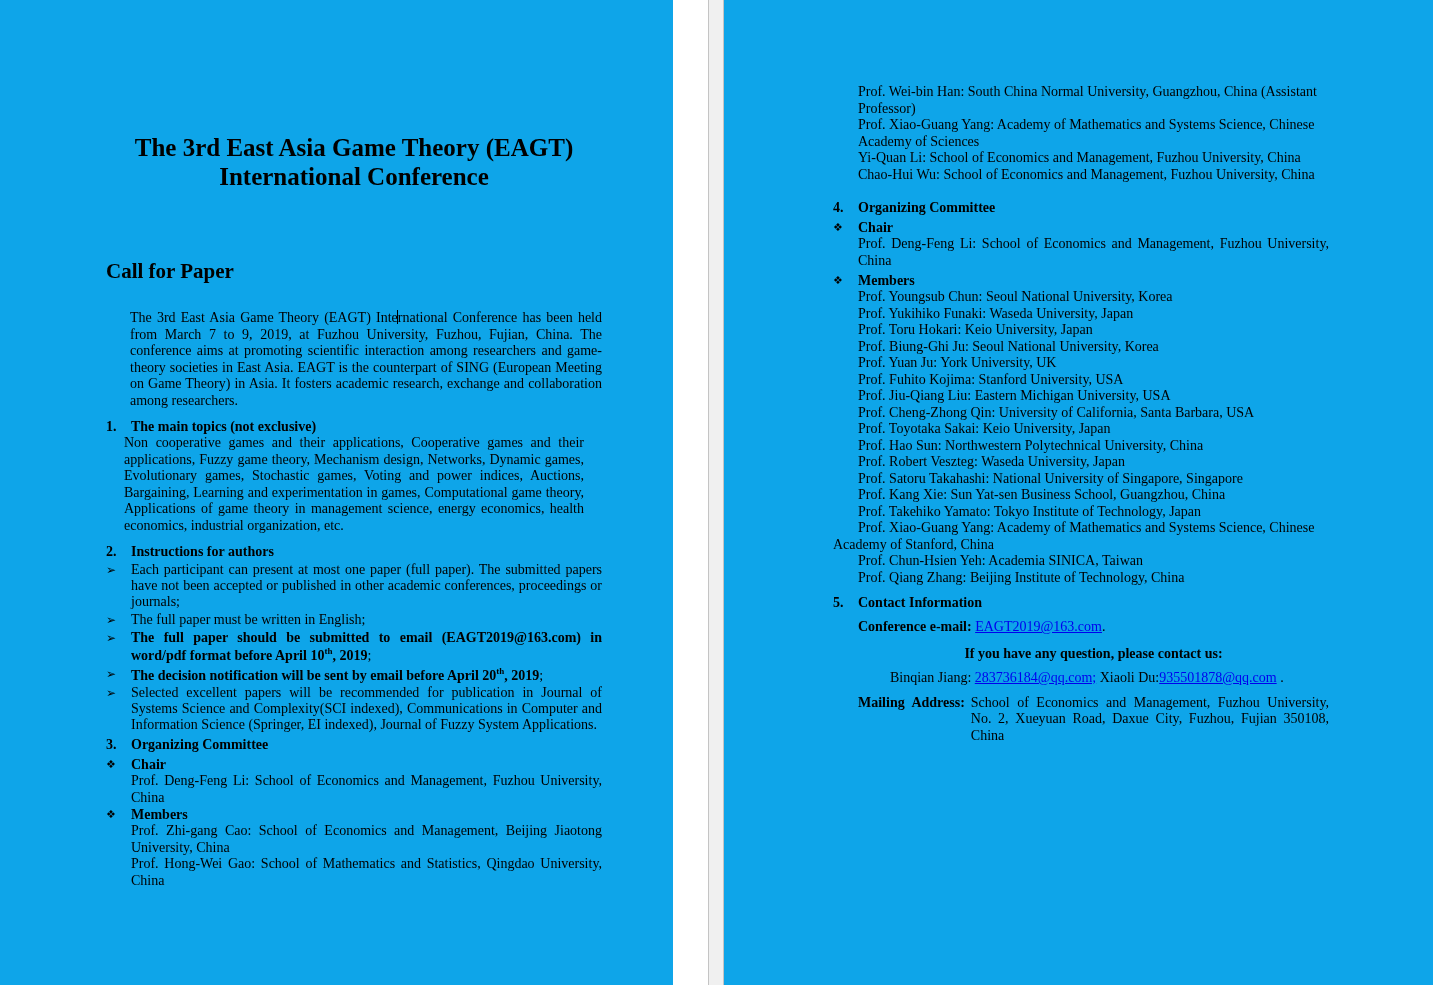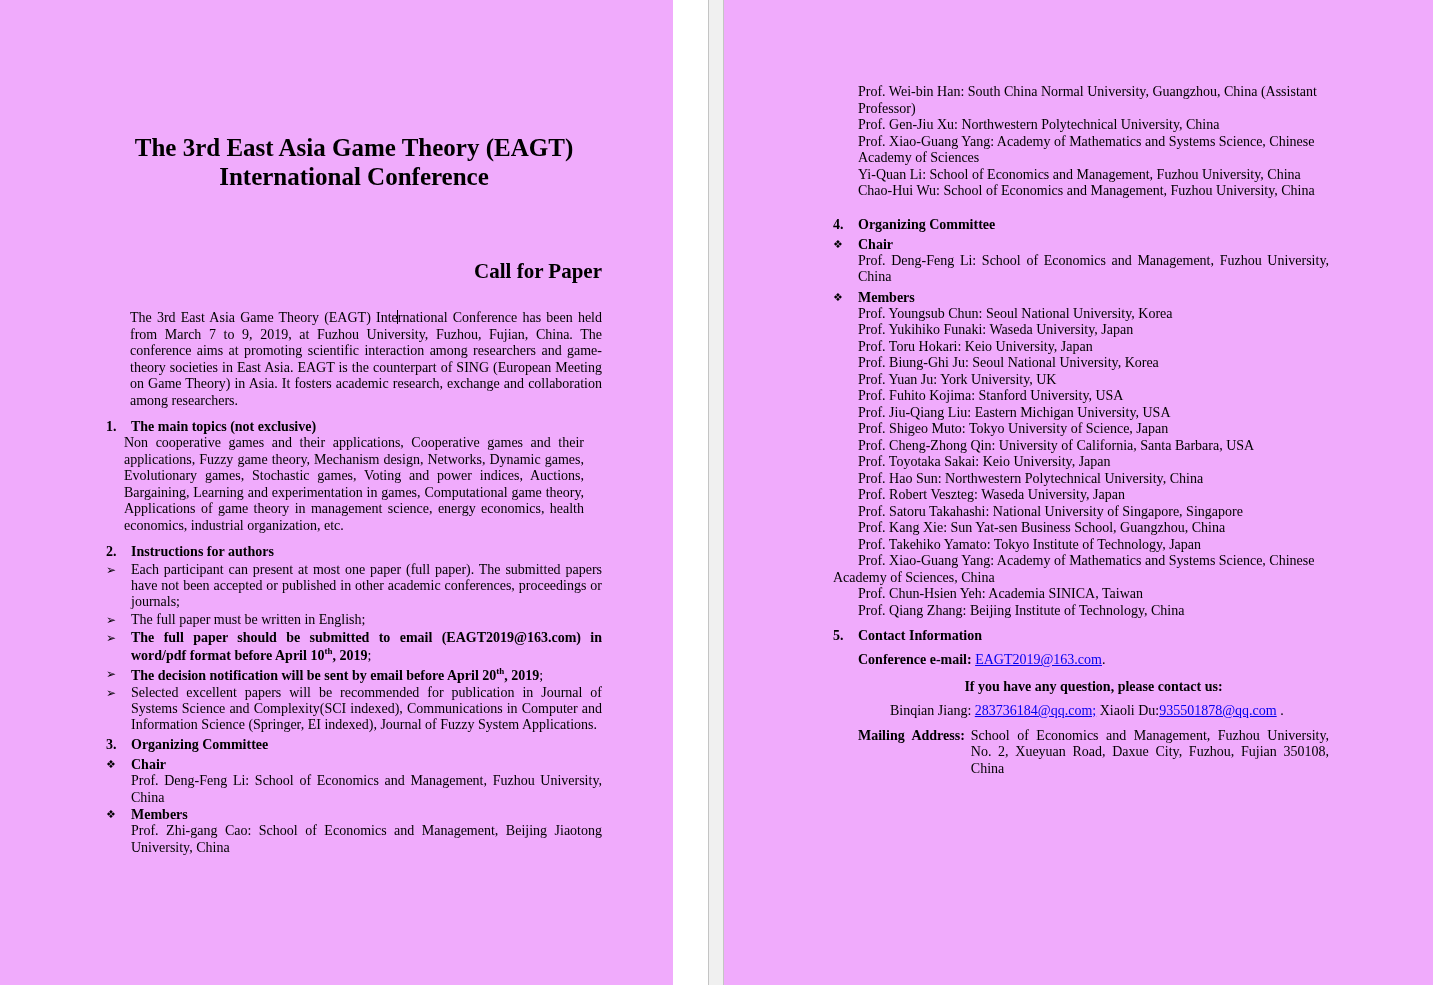--- a/index.html
+++ b/index.html
@@ -1,24 +1,24 @@
 <!DOCTYPE html>
 <html><head>
 <meta charset="utf-8">
 <style>
   * { box-sizing: border-box; margin: 0; padding: 0; }
   html, body { width: 1433px; height: 985px; overflow: hidden; background: #ffffff; }
   body { position: relative; font-family: "Liberation Serif", "DejaVu Serif", serif; color: #000; font-size: 14px; }
-  .page { position: absolute; top: 0; height: 985px; background: #f0abfc; }
+  .page { position: absolute; top: 0; height: 985px; background: #0ea5e9; }
   #page-left { left: 0; width: 673px; }
   #page-right { left: 724px; width: 709px; }
   .gutter { position: absolute; left: 708px; top: 0; width: 16px; height: 985px; background: #f0f0f0; border-left: 1px solid #c4c4c4; border-right: 1px solid #c4c4c4; }
 
   .title { position: absolute; left: 106px; width: 496px; top: 133px; text-align: center; font-weight: bold; font-size: 25px; line-height: 29px; }
-  .subtitle { position: absolute; left: 106px; width: 496px; top: 258px; text-align: right; font-weight: bold; font-size: 21px; line-height: 26px; }
+  .subtitle { position: absolute; left: 106px; width: 496px; top: 258px; text-align: left; font-weight: bold; font-size: 21px; line-height: 26px; }
 
   .col-left { position: absolute; left: 106px; top: 310px; width: 496px; }
   .col-right { position: absolute; left: 109px; top: 84px; width: 496px; }
 
   p, .line { line-height: 16.5px; }
   .justify { text-align: justify; text-align-last: left; }
   .intro { margin-bottom: 9px; margin-left: 24px; }
 
   .sec-head { position: relative; padding-left: 25px; font-weight: bold; line-height: 17px; }
   .sec-num { position: absolute; left: 0; top: 0; font-weight: bold; }
@@ -100,29 +100,29 @@
     <div class="diamond-head">
       <span class="d-icon">❖</span>
       <span>Chair</span>
     </div>
     <p class="indent justify mt4">Prof. Deng-Feng Li: School of Economics and Management, Fuzhou University, China</p>
     <div class="diamond-head mt4">
       <span class="d-icon">❖</span>
       <span>Members</span>
     </div>
     <p class="indent justify mt4">Prof. Zhi-gang Cao: School of Economics and Management, Beijing Jiaotong University, China</p>
+    <p class="indent justify">Prof. Hong-Wei Gao: School of Mathematics and Statistics, Qingdao University, China</p>
   </div>
 </div>
 
 <div class="gutter"></div>
 
 <div class="page" id="page-right">
   <div class="col-right">
     <p class="member" style="padding-right:0;">Prof. Wei-bin Han: South China Normal University, Guangzhou, China (Assistant Professor)</p>
-    <p class="member">Prof. Gen-Jiu Xu: Northwestern Polytechnical University, China</p>
     <p class="member">Prof. Xiao-Guang Yang: Academy of Mathematics and Systems Science, Chinese Academy of Sciences</p>
     <p class="member">Yi-Quan Li: School of Economics and Management, Fuzhou University, China</p>
     <p class="member">Chao-Hui Wu: School of Economics and Management, Fuzhou University, China</p>
 
     <div class="sec-head" style="margin-top:16px;">
       <span class="sec-num">4.</span>
       <span>Organizing Committee</span>
     </div>
     <div class="diamond-head">
       <span class="d-icon">❖</span>
@@ -134,31 +134,30 @@
       <span>Members</span>
     </div>
     <div class="mt4">
       <p class="member">Prof. Youngsub Chun: Seoul National University, Korea</p>
       <p class="member">Prof. Yukihiko Funaki: Waseda University, Japan</p>
       <p class="member">Prof. Toru Hokari: Keio University, Japan</p>
       <p class="member">Prof. Biung-Ghi Ju: Seoul National University, Korea</p>
       <p class="member">Prof. Yuan Ju: York University, UK</p>
       <p class="member">Prof. Fuhito Kojima: Stanford University, USA</p>
       <p class="member">Prof. Jiu-Qiang Liu: Eastern Michigan University, USA</p>
-      <p class="member">Prof. Shigeo Muto: Tokyo University of Science, Japan</p>
       <p class="member">Prof. Cheng-Zhong Qin: University of California, Santa Barbara, USA</p>
       <p class="member">Prof. Toyotaka Sakai: Keio University, Japan</p>
       <p class="member">Prof. Hao Sun: Northwestern Polytechnical University, China</p>
       <p class="member">Prof. Robert Veszteg: Waseda University, Japan</p>
       <p class="member">Prof. Satoru Takahashi: National University of Singapore, Singapore</p>
       <p class="member">Prof. Kang Xie: Sun Yat-sen Business School, Guangzhou, China</p>
       <p class="member">Prof. Takehiko Yamato: Tokyo Institute of Technology, Japan</p>
       <p class="member outdent">
         <span class="first">Prof. Xiao-Guang Yang: Academy of Mathematics and Systems Science, Chinese</span>
-        <span>Academy of Sciences, China</span>
+        <span>Academy of Stanford, China</span>
       </p>
       <p class="member">Prof. Chun-Hsien Yeh: Academia SINICA, Taiwan</p>
       <p class="member">Prof. Qiang Zhang: Beijing Institute of Technology, China</p>
     </div>
 
     <div class="sec-head" style="margin-top:8px;">
       <span class="sec-num">5.</span>
       <span>Contact Information</span>
     </div>
     <p class="indent" style="margin-top:8px;">

